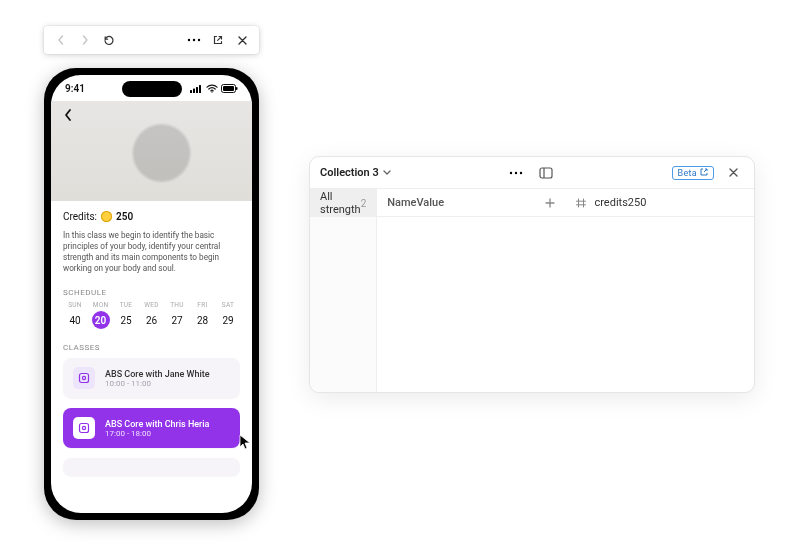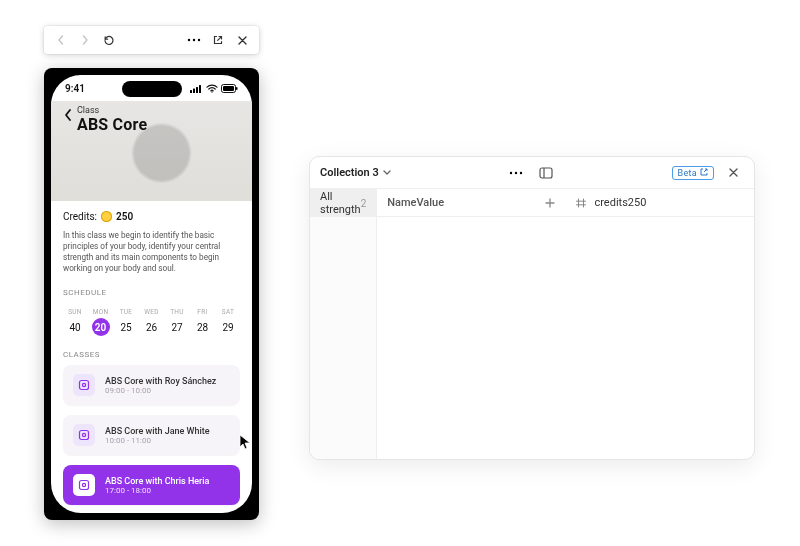--- a/index.html
+++ b/index.html
@@ -34,21 +34,21 @@
   svg { display:block; }
 
   
   .phone {
     position: absolute;
     top: 68px;
     left: 44px;
     width: 215px;
     height: 452px;
     background: #000;
-    border-radius: 8px;
+    border-radius: 32px;
     padding: 7px;
     box-shadow: 0 4px 18px rgba(0,0,0,.25);
   }
   .phone-screen {
     width: 100%; height: 100%;
     background: #fff;
     border-radius: 30px;
     overflow: hidden;
     position: relative;
   }
@@ -80,21 +80,21 @@
   .page-title { font-size:16px; font-weight:700; letter-spacing:.2px;}
 
   .body { padding: 10px 12px 0 12px; }
   .credits-row { display:flex; align-items:center; gap:4px; font-size:10px; color:#111; }
   .coin { width:11px; height:11px; border-radius:50%; background:#ffcf3f; box-shadow: inset 0 0 0 1px #d9a50b; }
   .credits-val { font-weight:600; }
   .desc { font-size:8.2px; color:#555; line-height:1.35; margin-top:8px; max-width:180px;}
 
   .sec-label { font-size:8px; letter-spacing:.5px; color:#888; text-transform:uppercase; margin-top:14px; }
 
-  .week { display:flex; gap:0; margin-top:11px; justify-content:space-between;text-align:center; }
+  .week { display:flex; gap:0; margin-top:4px; justify-content:space-between;text-align:center; }
   .day { width:24px; display:flex; flex-direction:column; align-items:center; gap:2px;}
   .day-abbr { font-size:6.5px; color:#aaa; text-transform:uppercase; letter-spacing:.3px;}
   .day-num { font-size:10px; color:#111; width:18px; height:18px; display:flex; align-items:center; justify-content:center; border-radius:50%;}
   .day.selected .day-num { background:#9233ea; color:#fff; font-weight:600;}
 
   .class-list { margin-top:6px; display:flex; flex-direction:column; gap:10px; }
   .class-card {
     background:#f6f4f9; border-radius:8px; padding:9px 10px;
     display:flex; align-items:center; gap:10px;
     box-shadow: 0 1px 1px rgba(0,0,0,.04);
@@ -112,21 +112,21 @@
   .class-card.active .cc-time { color:rgba(255,255,255,.85); }
 
   .cursor {
     position:absolute; width:12px; height:16px; pointer-events:none; z-index:20;
     top:434px; left:239px;
   }
 
   
   .panel {
     position:absolute; top:156px; left:309px;
-    width:446px; height:304px;
+    width:446px; height:237px;
     background:#fff; border:1px solid #e5e5e5; border-radius:10px;
     box-shadow: 0 6px 24px rgba(0,0,0,.08);
     display:flex; flex-direction:column; overflow:hidden;
     font-size:11px; color:#333;
   }
   .panel-head {
     height:32px; border-bottom:1px solid #eee;
     display:flex; align-items:center; padding:0 10px; gap:8px;
   }
   .coll-name { font-weight:600; color:#222; display:flex; align-items:center; gap:4px;}
@@ -242,24 +242,20 @@
       </div>
     </div>
 
     <div class="hdr">
       <div class="hdr-top">
         <div class="back-ch">
           <svg width="10" height="14" viewBox="0 0 10 14">
               <path d="M7 2 3 7l4 5" fill="none" stroke="#111" stroke-width="1.8" stroke-linecap="round" stroke-linejoin="round"></path>
             </svg>
         </div>
-        <div class="hdr-titles">
-          <span class="crumb">Class</span>
-          <span class="page-title">ABS Core</span>
-        </div>
       </div>
     </div>
 
     <div class="body">
       <div class="credits-row">
         <span>Credits:</span>
         <span class="coin"></span>
         <span class="credits-val">250</span>
       </div>
       <div class="desc">In this class we begin to identify the basic principles of your body, identify your central strength and its main components to begin working on your body and soul.</div>
@@ -291,32 +287,20 @@
             <span class="day-num">28</span>
           </div>
           <div class="day">
             <span class="day-abbr">SAT</span>
             <span class="day-num">29</span>
           </div>
         </div>
 
       <div class="sec-label">CLASSES</div>
       <div class="class-list" id="class-list">
-          <div class="class-card">
-            <div class="cc-icon">
-              <svg width="12" height="12" viewBox="0 0 12 12">
-                <rect x="1.5" y="1.5" width="9" height="9" rx="2" fill="none" stroke="currentColor" stroke-width="1.2"></rect>
-                <circle cx="6" cy="6" r="1.6" fill="none" stroke="currentColor" stroke-width="1.2"></circle>
-              </svg>
-            </div>
-            <div class="cc-text">
-              <span class="cc-title">ABS Core with Roy Sánchez</span>
-              <span class="cc-time">09:00 - 10:00</span>
-            </div>
-          </div>
           <div class="class-card">
             <div class="cc-icon">
               <svg width="12" height="12" viewBox="0 0 12 12">
                 <rect x="1.5" y="1.5" width="9" height="9" rx="2" fill="none" stroke="currentColor" stroke-width="1.2"></rect>
                 <circle cx="6" cy="6" r="1.6" fill="none" stroke="currentColor" stroke-width="1.2"></circle>
               </svg>
             </div>
             <div class="cc-text">
               <span class="cc-title">ABS Core with Jane White</span>
               <span class="cc-time">10:00 - 11:00</span>

